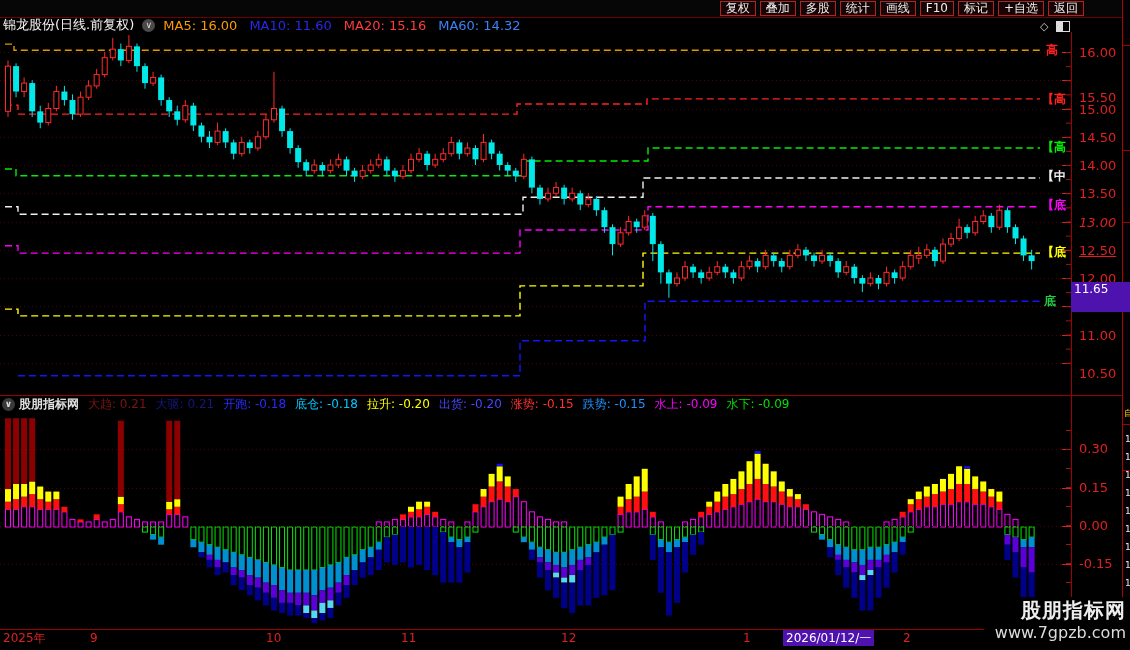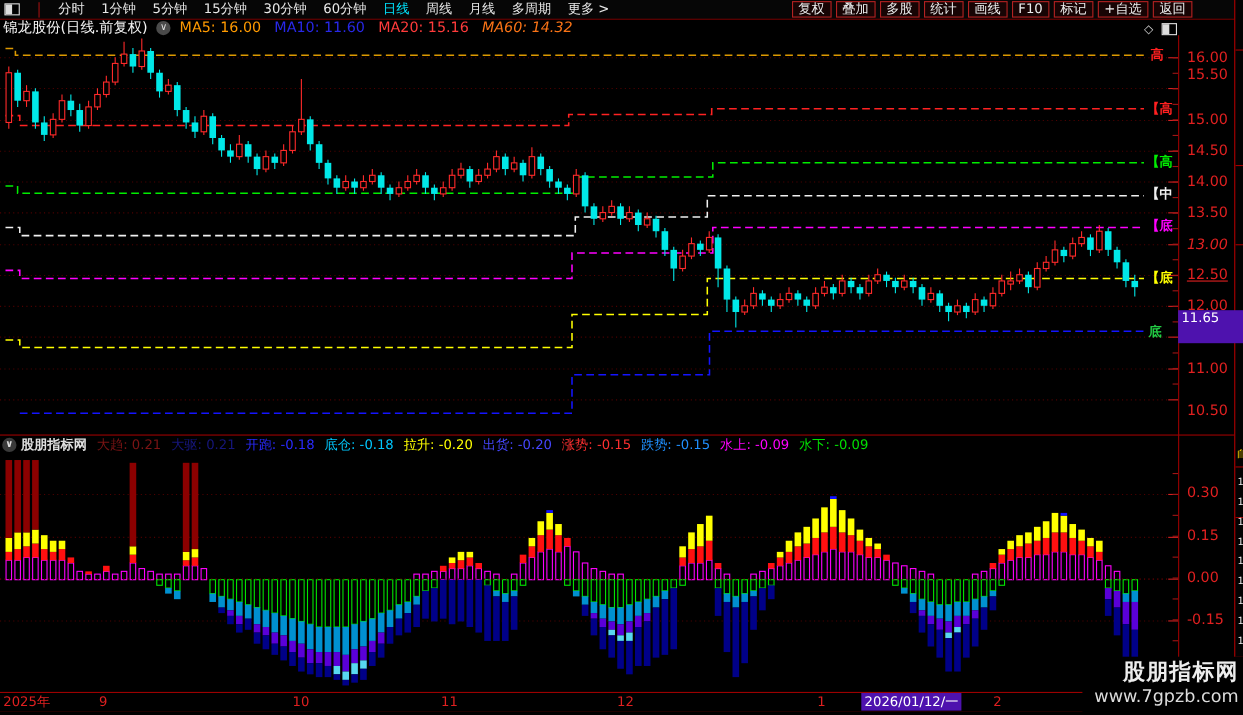--- a/index.html
+++ b/index.html
@@ -867,77 +867,58 @@
       <line x1="888.2000000000005" y1="630" x2="888.2000000000005" y2="634" stroke="#b01515" stroke-width="1"></line>
       <line x1="916.4000000000005" y1="630" x2="916.4000000000005" y2="634" stroke="#b01515" stroke-width="1"></line>
       <line x1="944.6000000000006" y1="630" x2="944.6000000000006" y2="634" stroke="#b01515" stroke-width="1"></line>
       <line x1="972.8000000000006" y1="630" x2="972.8000000000006" y2="634" stroke="#b01515" stroke-width="1"></line>
       <line x1="1001.0000000000007" y1="630" x2="1001.0000000000007" y2="634" stroke="#b01515" stroke-width="1"></line>
       <line x1="1029.2000000000007" y1="630" x2="1029.2000000000007" y2="634" stroke="#b01515" stroke-width="1"></line>
       <line x1="1057.4000000000008" y1="630" x2="1057.4000000000008" y2="634" stroke="#b01515" stroke-width="1"></line>
     </svg>
 
   <div class="toolbar">
-    <div class="tb-left">
-      <span class="winicon">
-          <i></i>
-        </span>
-      <span class="tb-sep"></span>
-      <span id="tb-items" style="display:flex;gap:15px;">
-          <span style="" class="tb-item">分时</span>
-          <span style="" class="tb-item">1分钟</span>
-          <span style="" class="tb-item">5分钟</span>
-          <span style="" class="tb-item">15分钟</span>
-          <span style="" class="tb-item">30分钟</span>
-          <span style="" class="tb-item">60分钟</span>
-          <span style="" class="tb-item active">日线</span>
-          <span style="" class="tb-item">周线</span>
-          <span style="" class="tb-item">月线</span>
-          <span style="" class="tb-item">多周期</span>
-          <span style="" class="tb-item">更多 &gt;</span>
-        </span>
-    </div>
     <div class="tb-right" id="tb-buttons">
         <span style="" class="tb-btn">复权</span>
         <span style="" class="tb-btn">叠加</span>
         <span style="" class="tb-btn">多股</span>
         <span style="" class="tb-btn">统计</span>
         <span style="" class="tb-btn">画线</span>
         <span style="" class="tb-btn">F10</span>
         <span style="" class="tb-btn">标记</span>
         <span style="" class="tb-btn">+自选</span>
         <span style="" class="tb-btn">返回</span>
       </div>
   </div>
 
   <div class="titlerow">
     <span class="stock-name">锦龙股份(日线.前复权)</span>
     <span class="circ">∨</span>
     <span id="ma-values" style="display:flex;gap:12px;">
         <span style="color:#ff9a00;" class="ma">MA5: 16.00</span>
         <span style="color:#2828e8;" class="ma">MA10: 11.60</span>
         <span style="color:#ff3b3b;" class="ma">MA20: 15.16</span>
-        <span style="color:#f97316;font-style:italic;" class="ma">MA60: 14.32</span>
+        <span style="color:#3b82f6;" class="ma">MA60: 14.32</span>
       </span>
   </div>
   <div class="corner-icons">
     <span>◇</span>
     <span class="winicon">
         <i></i>
       </span>
   </div>
 
   <div class="hline" style="top:395px;"></div>
   <div class="hline" style="top:629px;"></div>
   <div class="hline" style="top:646px;"></div>
   <div class="vline" style="left:1071px;top:32px;height:597px;"></div>
 
   <div id="price-axis">
       <span class="price-label" style="top: 45.5px;">16.00</span>
-      <span class="price-label" style="top: 62px;">15.50</span>
+      <span class="price-label" style="top: 91px;">15.50</span>
       <span class="price-label" style="top: 102.5px;">15.00</span>
       <span class="price-label" style="top: 130.5px;">14.50</span>
       <span class="price-label" style="top: 158.5px;">14.00</span>
       <span class="price-label" style="top: 186.5px;">13.50</span>
       <span class="price-label" style="top: 215.5px; font-style: italic;">13.00</span>
       <span class="price-label" style="top: 243.5px; text-decoration: underline;">12.50</span>
       <span class="price-label" style="top: 271.5px;">12.00</span>
       <span class="price-label" style="top: 299.5px;">11.50</span>
       <span class="price-label" style="top: 328.5px;">11.00</span>
       <span class="price-label" style="top: 367px;">10.50</span>

